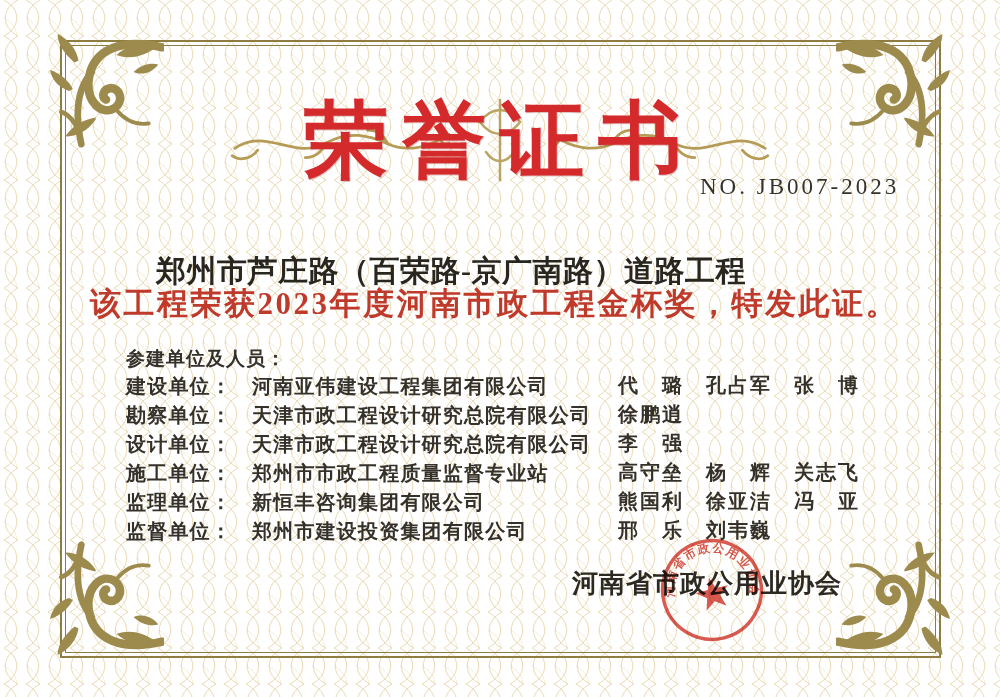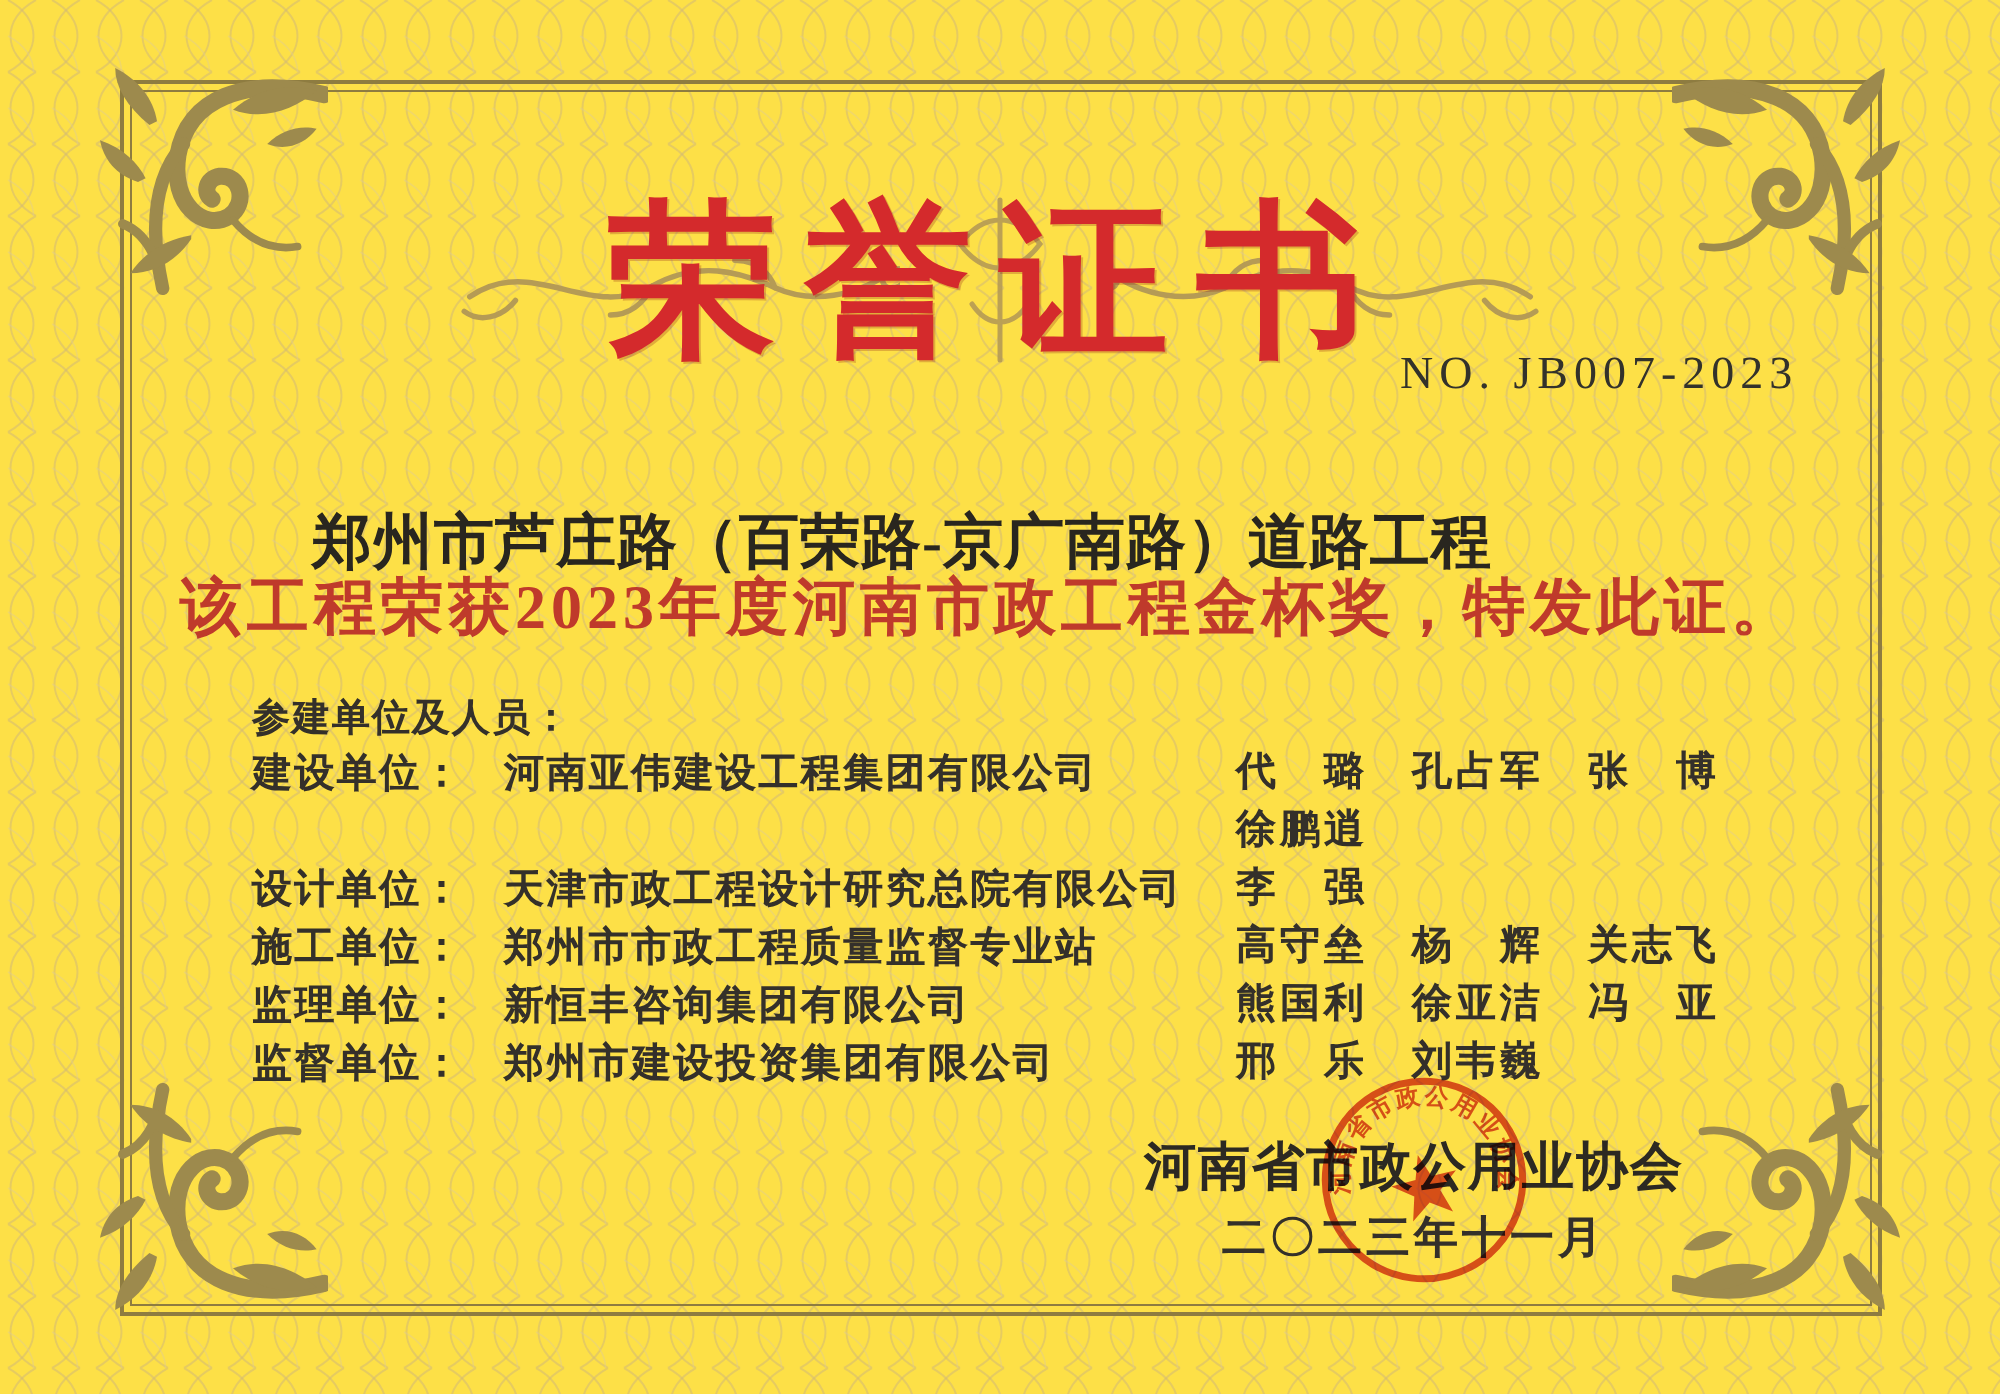--- a/index.html
+++ b/index.html
@@ -1,18 +1,18 @@
 <!DOCTYPE html>
 <html><head>
 <meta charset="utf-8">
 <style>
   html,body{margin:0;padding:0;background:#e9e5d8;}
   .certificate{
     position:relative; width:1000px; height:697px; overflow:hidden;
-    background:#fde047;
+    background:#ffffff;
     font-family:"Liberation Serif","DejaVu Serif",serif;
   }
   .bg-pattern{position:absolute;left:0;top:0;z-index:0;}
   .frame-outer{
     position:absolute; left:60px; top:40px; width:877px; height:614px;
     border:2.5px solid #8e7c40; z-index:1;
   }
   .frame-inner{position:absolute; left:3px; top:3px; right:3px; bottom:3px; border:1.5px solid #8e7c40;}
   .corner{position:absolute; width:114px; height:122px; z-index:2;}
   .corner.tl{left:50px; top:30px;}
@@ -136,20 +136,23 @@
 
   <div class="project-name">郑州市芦庄路（百荣路-京广南路）道路工程</div>
 
   <div class="award">该工程荣获2023年度河南市政工程金杯奖，特发此证。</div>
 
   <div class="heading">参建单位及人员：</div>
 
   <div class="unit-row" style="top:373px">
     <span class="u-label">建设单位：</span><span class="u-value">河南亚伟建设工程集团有限公司</span>
   </div>
+  <div class="unit-row" style="top:402px">
+    <span class="u-label">勘察单位：</span><span class="u-value">天津市政工程设计研究总院有限公司</span>
+  </div>
   <div class="unit-row" style="top:431px">
     <span class="u-label">设计单位：</span><span class="u-value">天津市政工程设计研究总院有限公司</span>
   </div>
   <div class="unit-row" style="top:460px">
     <span class="u-label">施工单位：</span><span class="u-value">郑州市市政工程质量监督专业站</span>
   </div>
   <div class="unit-row" style="top:489px">
     <span class="u-label">监理单位：</span><span class="u-value">新恒丰咨询集团有限公司</span>
   </div>
   <div class="unit-row" style="top:518px">
@@ -157,21 +160,20 @@
   </div>
 
   <div class="people-row" style="top:372px">代　璐　孔占军　张　博</div>
   <div class="people-row" style="top:401px">徐鹏逍</div>
   <div class="people-row" style="top:430px">李　强</div>
   <div class="people-row" style="top:459px">高守垒　杨　辉　关志飞</div>
   <div class="people-row" style="top:488px">熊国利　徐亚洁　冯　亚</div>
   <div class="people-row" style="top:517px">邢　乐　刘韦巍</div>
 
   <div class="issuer">河南省市政公用业协会</div>
-  <div class="issue-date">二〇二三年十一月</div>
 
   <svg class="seal" viewBox="0 0 105 105">
     <circle cx="52.5" cy="52.5" r="48" fill="none" stroke="#d0392c" stroke-width="3.4" opacity="0.9"></circle>
     <polygon points="52.5,40 56.5,51.5 68.7,51.7 59,59.1 62.5,70.8 52.5,63.8 42.5,70.8 46,59.1 36.3,51.7 48.5,51.5" fill="#d0392c" opacity="0.9"></polygon>
     <defs>
       <path id="sealArc" d="M 52.5,52.5 m -37,0 a 37,37 0 1,1 74,0 a 37,37 0 1,1 -74,0" fill="none"></path>
     </defs>
     <text font-size="11.5" fill="#d0392c" letter-spacing="1.5" opacity="0.9" font-family="Liberation Serif, DejaVu Serif, serif" font-weight="bold">
       <textPath href="#sealArc" startOffset="2">河南省市政公用业协会</textPath>
     </text>

